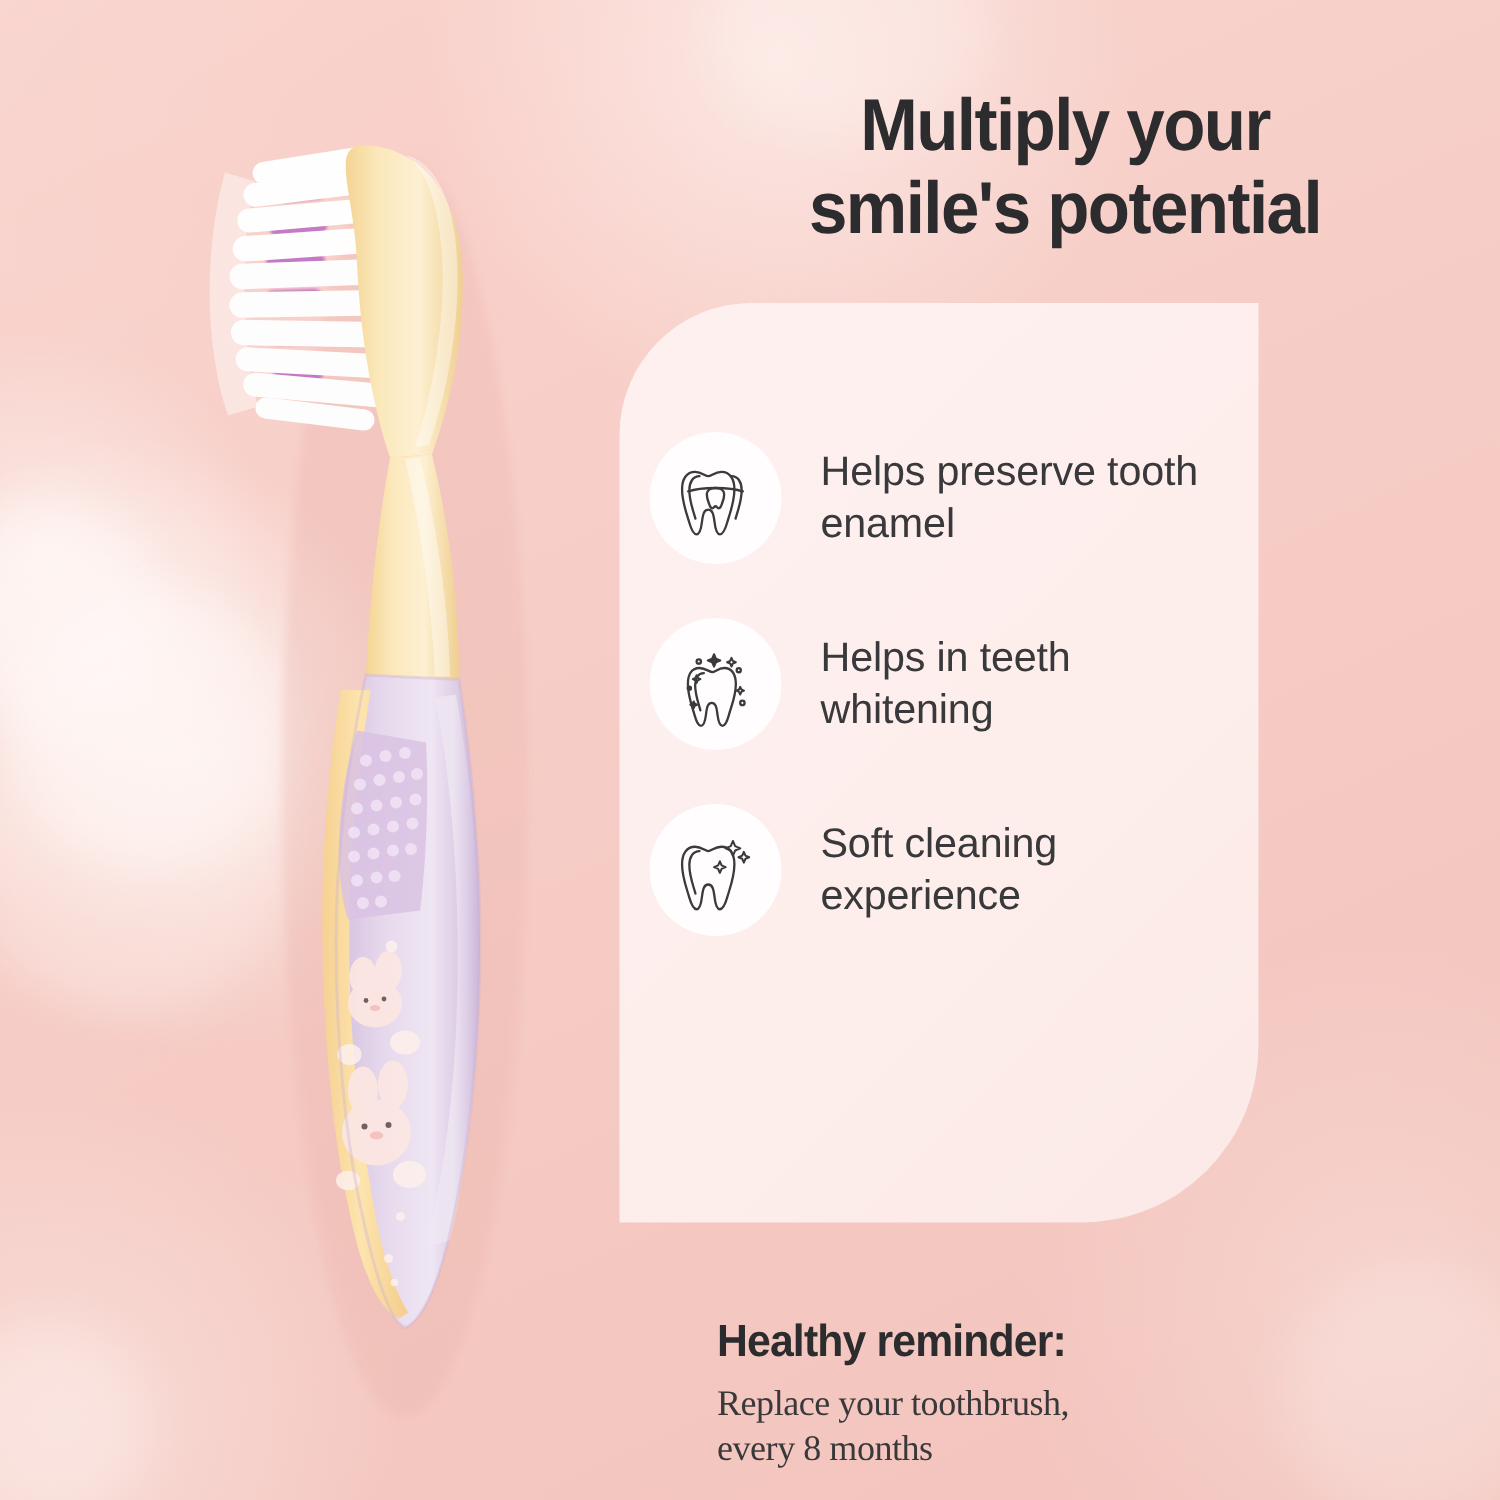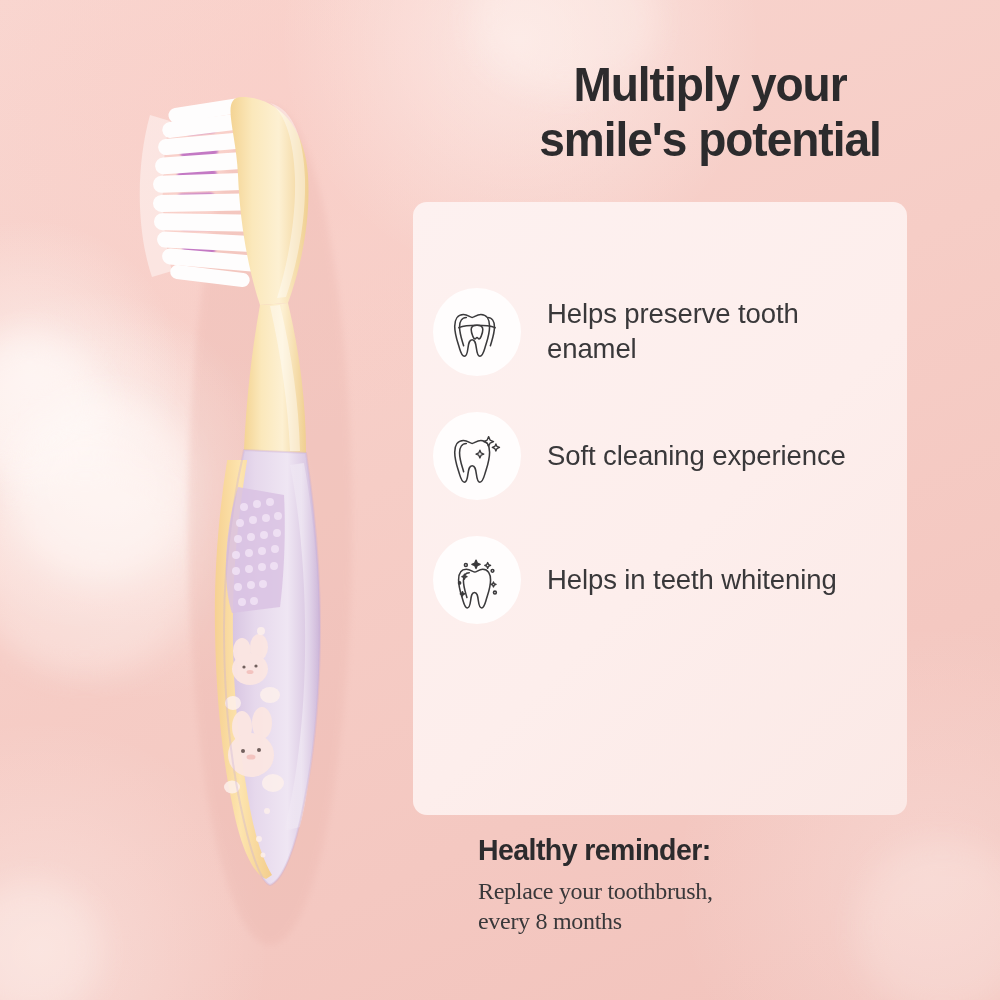--- a/index.html
+++ b/index.html
@@ -24,25 +24,25 @@
       radial-gradient(circle at 30% 12%, rgba(250,205,198,.55) 0%, rgba(250,205,198,0) 30%),
       linear-gradient(155deg,#f9d6d0 0%,#f6cdc6 45%,#f2c3bc 100%);
   }
   .bokeh { position:absolute; border-radius:50%; filter:blur(16px); pointer-events:none; }
 
   
   #toothbrush { position:absolute; left:120px; top:55px; width:290px; height:900px; }
 
   
   #feature-panel {
-    position:absolute; left:413px; top:202px; width:494px; height:613px;
+    position:absolute; left:413px; top:202px; width:426px; height:613px;
     background:linear-gradient(135deg,#fdf1f0 0%,#fdeeec 55%,#fbe9e6 100%);
     border-top-left-radius:88px;
     border-bottom-right-radius:118px;
-    border-top-right-radius:0; border-bottom-left-radius:0;border-radius:14px;
+    border-top-right-radius:0; border-bottom-left-radius:0;
   }
   #feature-list {
     position:absolute; left:20px; top:86px; right:14px;
     display:flex; flex-direction:column; gap:36px;
   }
   .feature-row { display:flex; align-items:center; gap:26px; }
   .icon-circle {
     width:88px; height:88px; flex:0 0 88px; border-radius:50%;
     background:#fffdfd; display:flex; align-items:center; justify-content:center;
   }
@@ -55,21 +55,21 @@
   
   #headline {
     position:absolute; left:430px; top:57px; width:560px;
     text-align:center;
     font-size:49px; font-weight:bold; line-height:1.13;
     color:#2c2b2d; letter-spacing:-1.1px;
     transform:scaleX(.94); transform-origin:center top;
   }
 
   
-  #reminder { position:absolute; left:478px; top:833px; width:470px; }
+  #reminder { position:absolute; left:478px; top:878px; width:470px; }
   #reminder-title {
     font-size:30px; font-weight:bold; color:#2c2b2d;
     letter-spacing:-.6px; margin-bottom:9px;
     transform:scaleX(.95); transform-origin:left center;
   }
   #reminder-body {
     font-size:24px; line-height:1.25; color:#39383a; letter-spacing:-.3px;font-family:Liberation Serif, serif;
   }
 </style>
 </head>
@@ -257,53 +257,53 @@
           <path d="M26 29.5c0-2.6 2.4-4.4 6-4.4s6 1.8 6 4.4c0 2.6-.8 4.6-1.6 6.6-.6 1.6-1 3-2.2 3-1 0-1.3-1.4-2.2-1.4s-1.2 1.4-2.2 1.4c-1.2 0-1.6-1.4-2.2-3-.8-2-1.6-4-1.6-6.6z"></path>
         </svg>
       </span>
       <span class="feature-text">Helps preserve tooth enamel</span>
     </div>
 
 
     <div class="feature-row">
       <span class="icon-circle">
         <svg viewBox="0 0 64 64" fill="none" stroke="#3b3a3c" stroke-width="1.6" stroke-linecap="round" stroke-linejoin="round">
-          <path d="M18 16c-6 0-9 5-9 12 0 9 3 16 5 23 1.6 5.5 3 8 5 8 2.2 0 3-3 3.6-8 .7-5.6 1.4-9 4.4-9s3.7 3.4 4.4 9c.6 5 1.4 8 3.6 8 2 0 3.4-2.5 5-8 2-7 5-14 5-23 0-7-3-12-9-12-4.4 0-7 3-9 3s-4.6-3-9-3z"></path>
-          <path d="M21 19c-4.6 0-7 4.2-7 9.6 0 7.6 2.6 13.8 4.2 19.6"></path>
-          <g stroke-width="1.4">
-            <path d="M44 12l1.5 3.6 3.6 1.5-3.6 1.5L44 22.2l-1.5-3.6-3.6-1.5 3.6-1.5z"></path>
-            <path d="M51.5 19.5l1.1 2.6 2.6 1.1-2.6 1.1-1.1 2.6-1.1-2.6-2.6-1.1 2.6-1.1z"></path>
-            <path d="M35 26l1.2 2.8 2.8 1.2-2.8 1.2L35 34l-1.2-2.8-2.8-1.2 2.8-1.2z"></path>
-          </g>
-        </svg>
-      </span>
-      <span class="feature-text">Soft cleaning experience</span>
-    </div>
-
-    <div class="feature-row">
-      <span class="icon-circle">
-        <svg viewBox="0 0 64 64" fill="none" stroke="#3b3a3c" stroke-width="1.6" stroke-linecap="round" stroke-linejoin="round">
           <path d="M21 21c-5.4 0-8 4.6-8 11 0 8.4 2.8 14.8 4.6 21.4 1.4 5 2.6 7.4 4.4 7.4 2 0 2.8-2.8 3.4-7.4.6-5.2 1.2-8.4 4-8.4s3.4 3.2 4 8.4c.6 4.6 1.4 7.4 3.4 7.4 1.8 0 3-2.4 4.4-7.4C43 46.8 46 40.4 46 32c0-6.4-2.6-11-8-11-4 0-6.4 2.8-8.2 2.8S25 21 21 21z"></path>
           <path d="M24 24.5c-4 0-6 3.6-6 8.4 0 6.6 2.2 12 3.6 17.2"></path>
           <g stroke-width="1.4">
             <path d="M31 11.5l1.3 3 3 1.3-3 1.3-1.3 3-1.3-3-3-1.3 3-1.3z" fill="#3b3a3c"></path>
             <path d="M43 14l.9 2.1 2.1.9-2.1.9-.9 2.1-.9-2.1-2.1-.9 2.1-.9z"></path>
             <path d="M19 26l.8 1.8 1.8.8-1.8.8-.8 1.8-.8-1.8-1.8-.8 1.8-.8z"></path>
             <path d="M49 34l.8 1.8 1.8.8-1.8.8-.8 1.8-.8-1.8-1.8-.8 1.8-.8z"></path>
             <path d="M17 44l.7 1.6 1.6.7-1.6.7-.7 1.6-.7-1.6-1.6-.7 1.6-.7z" fill="#3b3a3c"></path>
           </g>
           <circle cx="20.5" cy="16.5" r="1.5"></circle>
           <circle cx="48" cy="22.5" r="1.4"></circle>
           <circle cx="50.5" cy="45" r="1.5"></circle>
           <circle cx="14" cy="35" r="1.1" fill="#3b3a3c"></circle>
         </svg>
       </span>
       <span class="feature-text">Helps in teeth whitening</span>
     </div>
 
+    <div class="feature-row">
+      <span class="icon-circle">
+        <svg viewBox="0 0 64 64" fill="none" stroke="#3b3a3c" stroke-width="1.6" stroke-linecap="round" stroke-linejoin="round">
+          <path d="M18 16c-6 0-9 5-9 12 0 9 3 16 5 23 1.6 5.5 3 8 5 8 2.2 0 3-3 3.6-8 .7-5.6 1.4-9 4.4-9s3.7 3.4 4.4 9c.6 5 1.4 8 3.6 8 2 0 3.4-2.5 5-8 2-7 5-14 5-23 0-7-3-12-9-12-4.4 0-7 3-9 3s-4.6-3-9-3z"></path>
+          <path d="M21 19c-4.6 0-7 4.2-7 9.6 0 7.6 2.6 13.8 4.2 19.6"></path>
+          <g stroke-width="1.4">
+            <path d="M44 12l1.5 3.6 3.6 1.5-3.6 1.5L44 22.2l-1.5-3.6-3.6-1.5 3.6-1.5z"></path>
+            <path d="M51.5 19.5l1.1 2.6 2.6 1.1-2.6 1.1-1.1 2.6-1.1-2.6-2.6-1.1 2.6-1.1z"></path>
+            <path d="M35 26l1.2 2.8 2.8 1.2-2.8 1.2L35 34l-1.2-2.8-2.8-1.2 2.8-1.2z"></path>
+          </g>
+        </svg>
+      </span>
+      <span class="feature-text">Soft cleaning experience</span>
+    </div>
+
   </div>
 </section>
 
 <div id="reminder">
   <div id="reminder-title">Healthy reminder:</div>
   <div id="reminder-body">
     <span>Replace your toothbrush,</span><br>
     <span>every 8 months</span>
   </div>
 </div>

